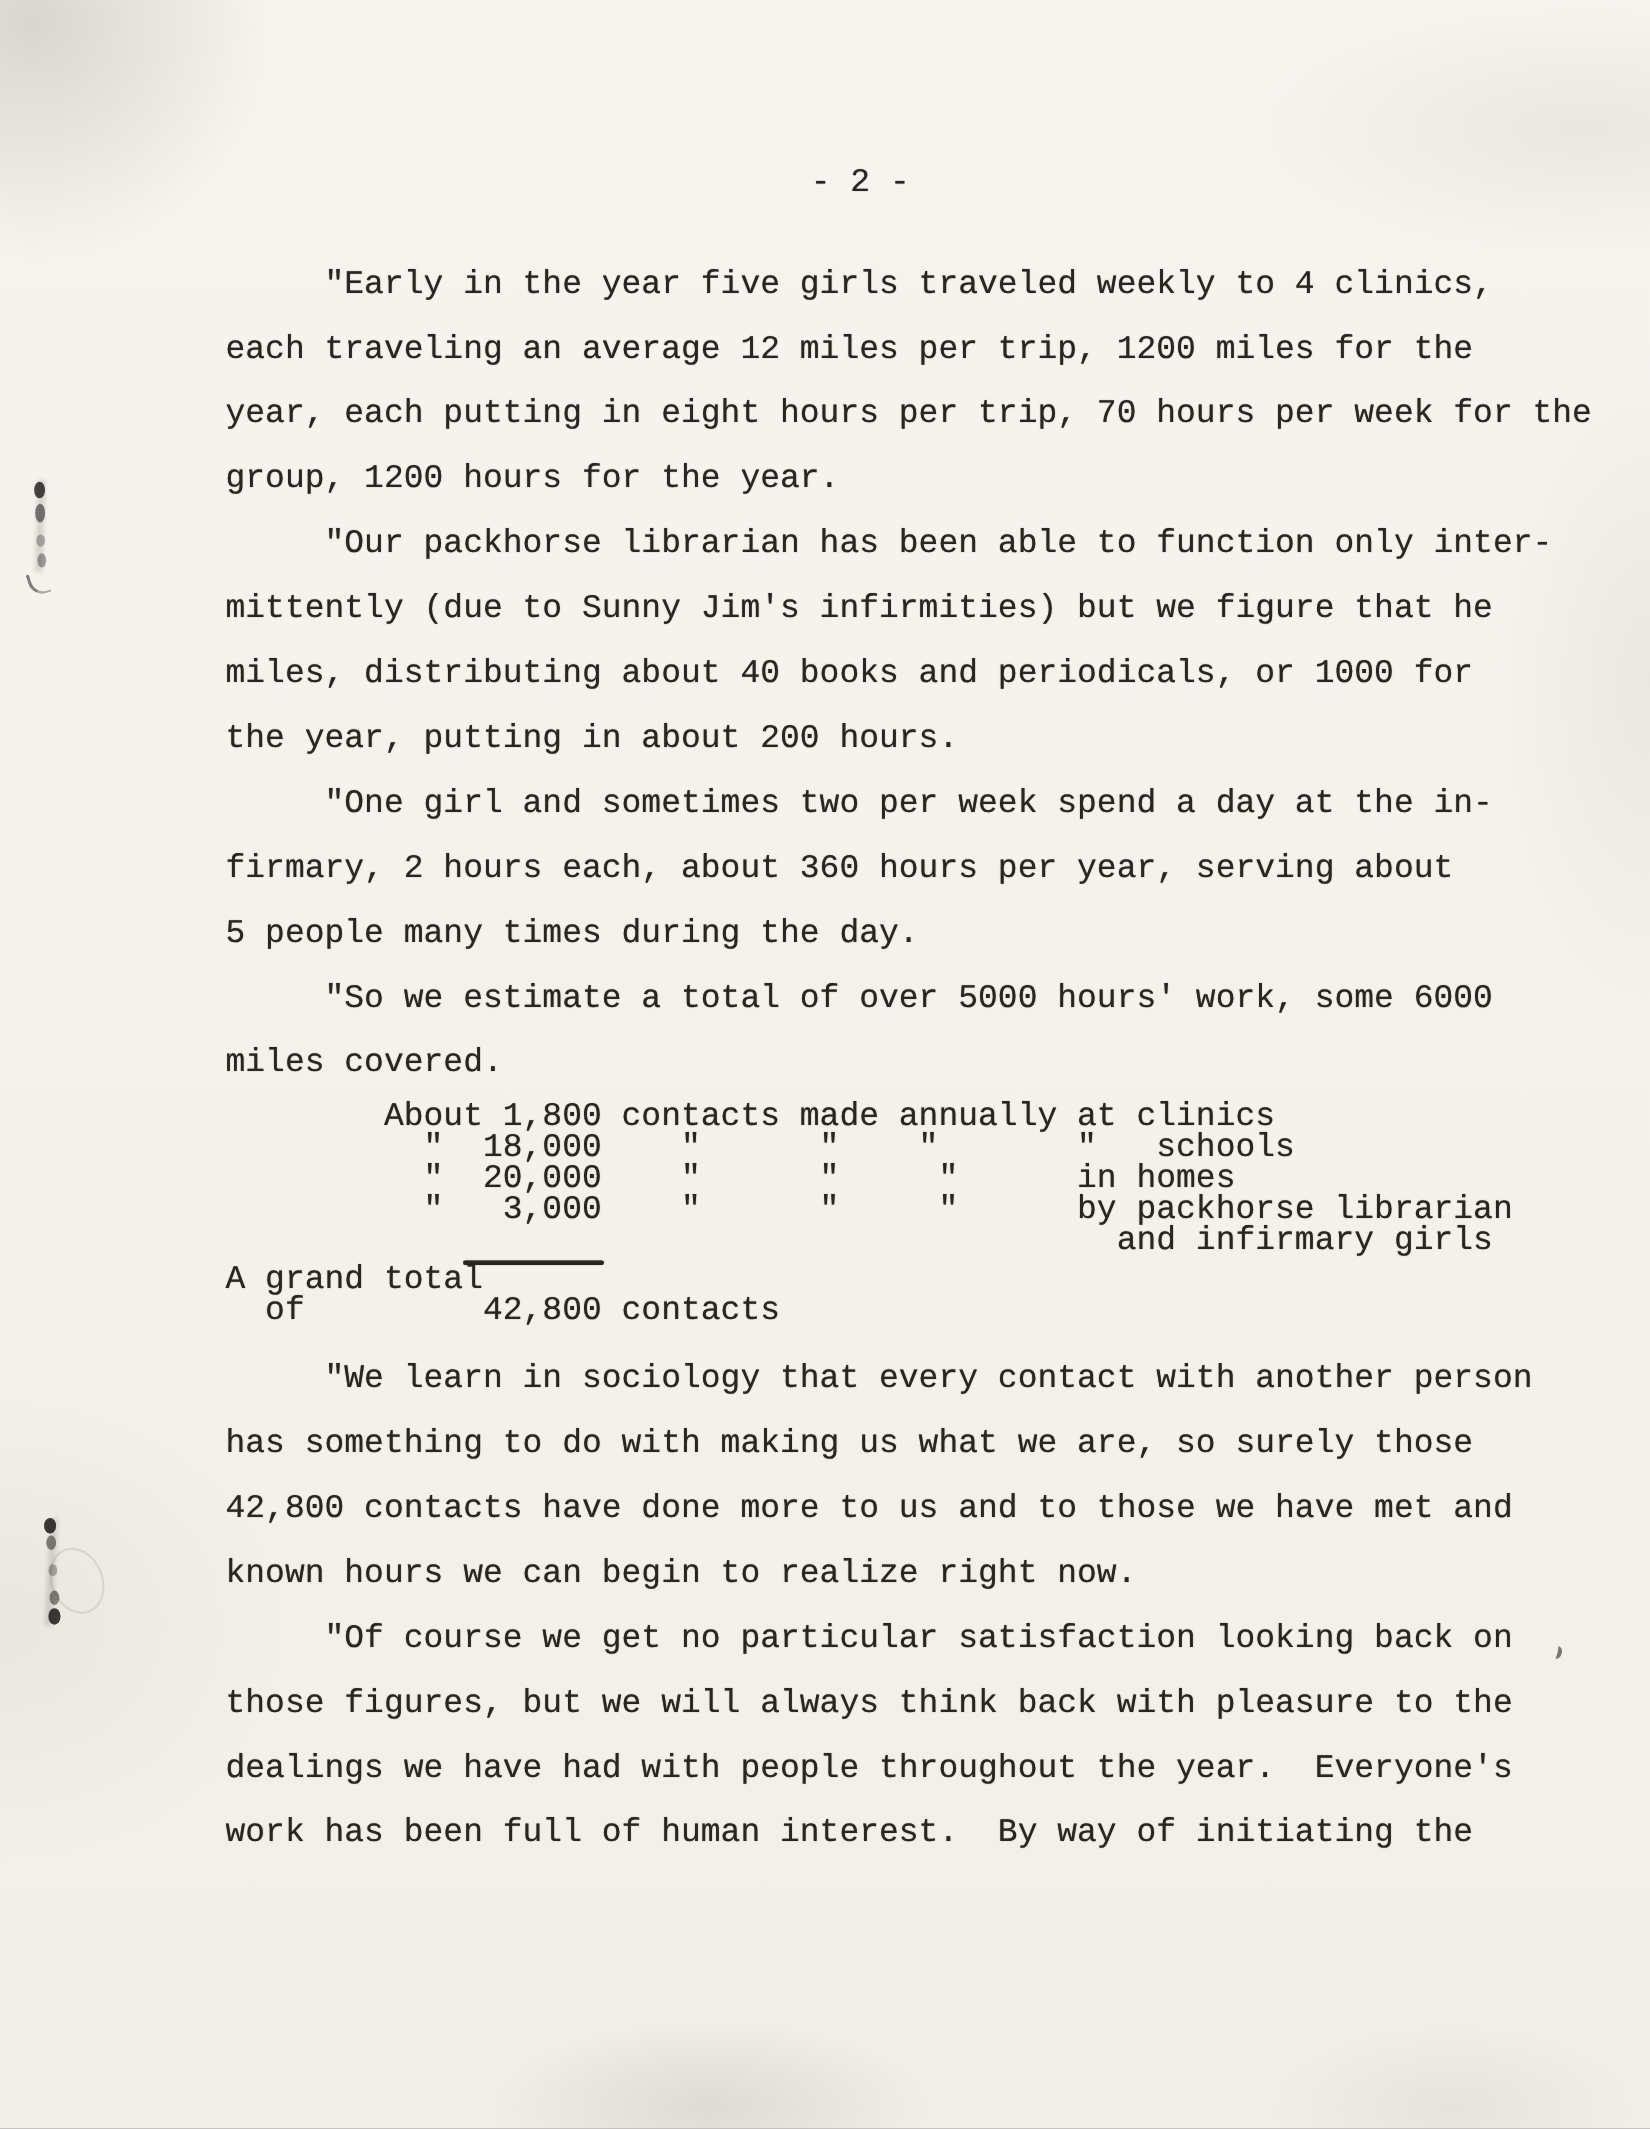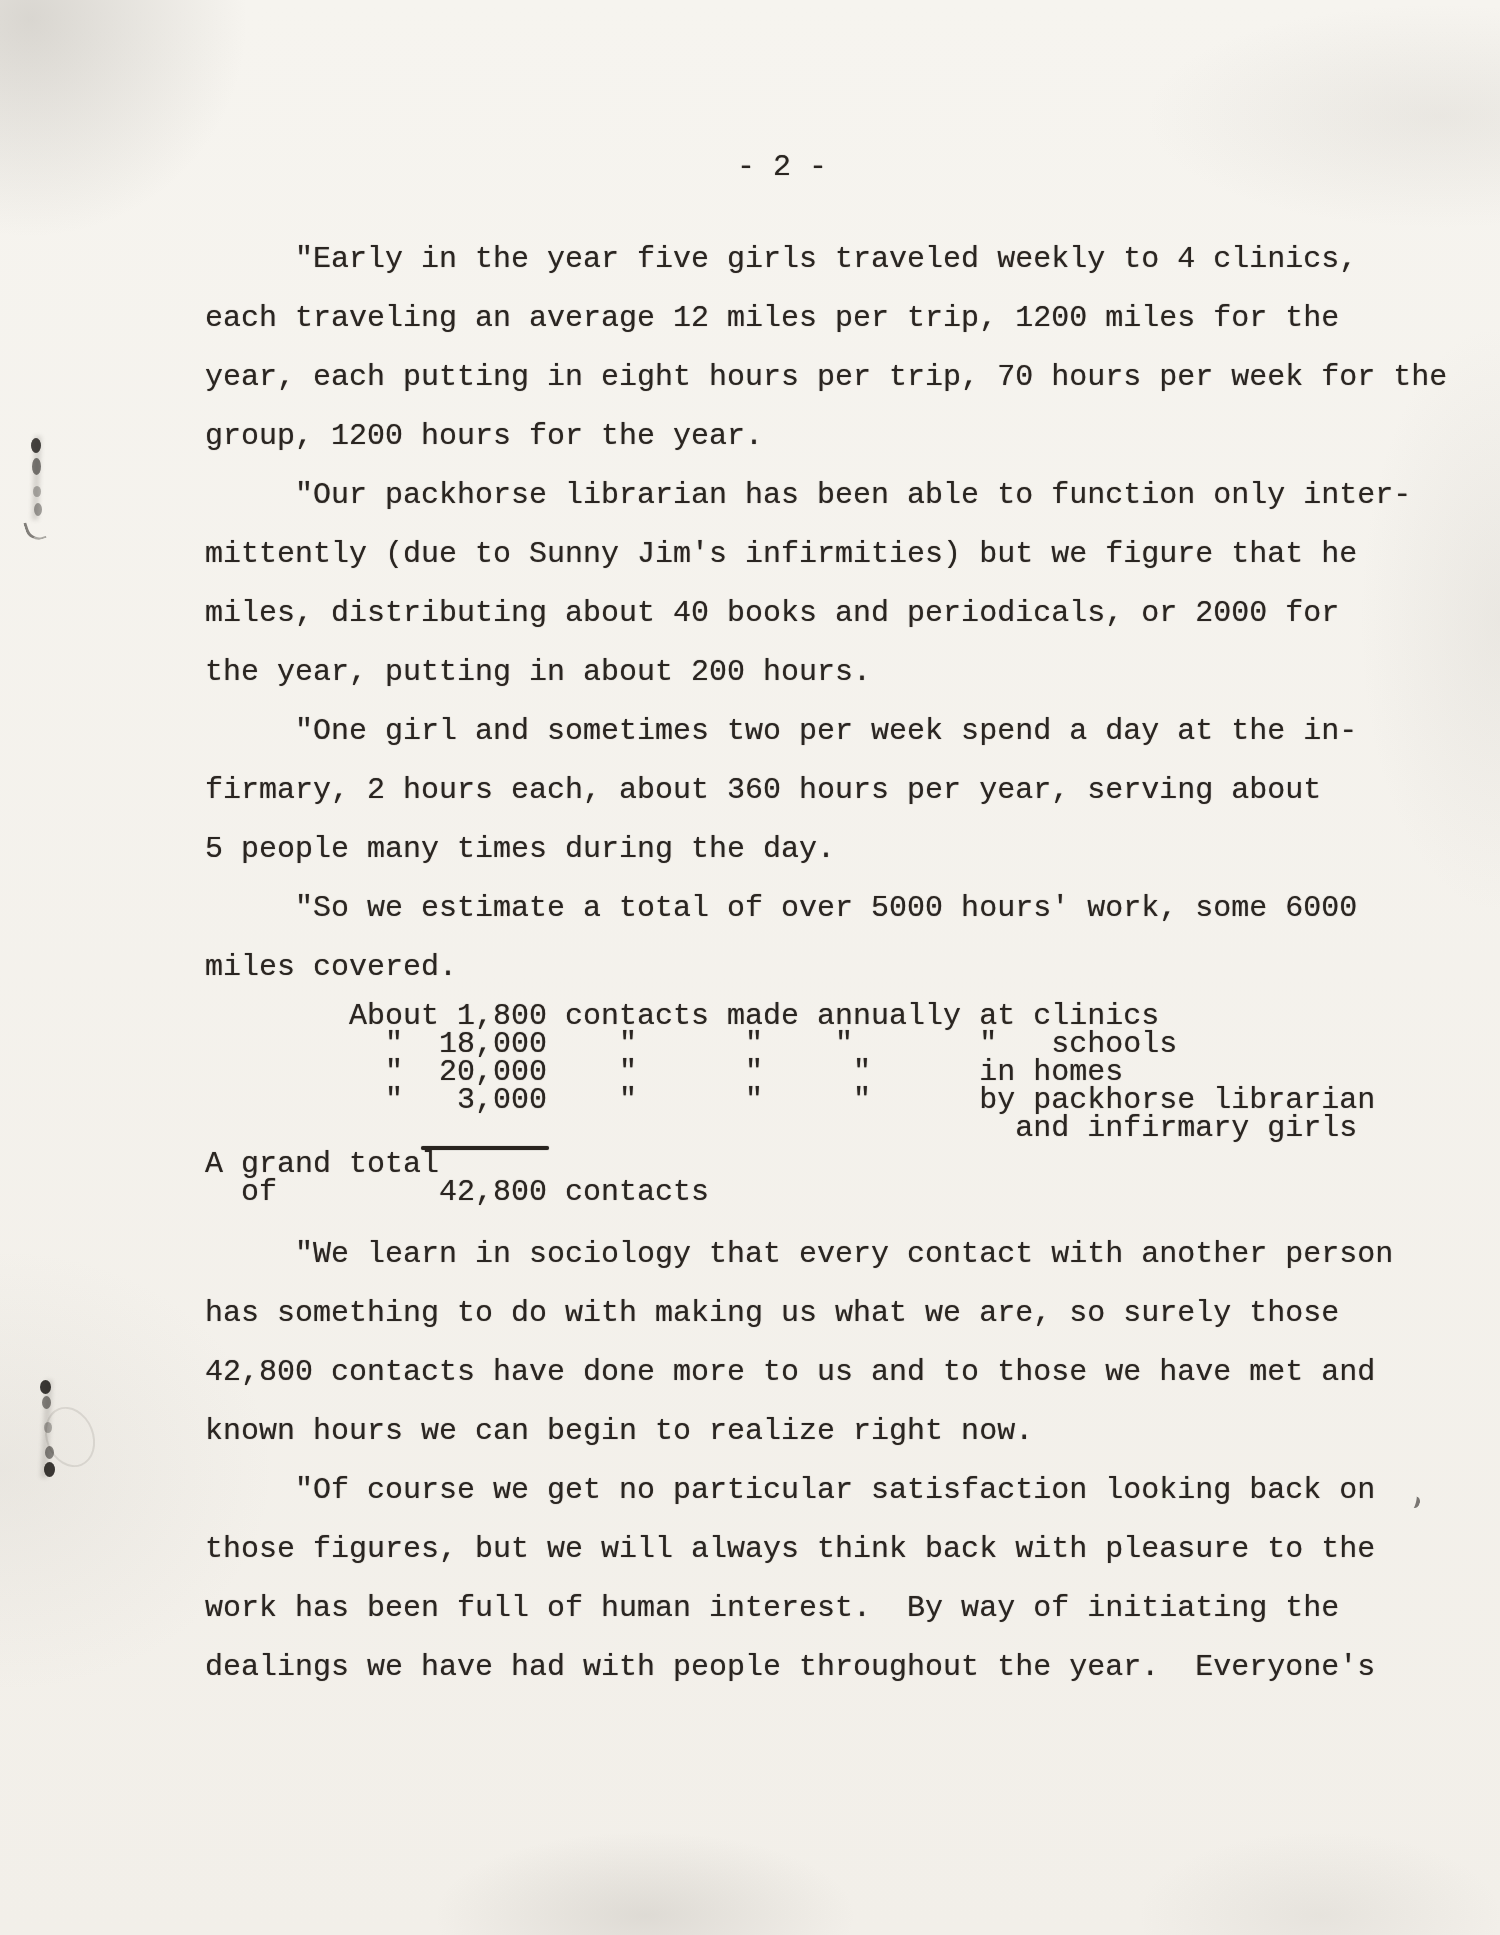--- a/index.html
+++ b/index.html
@@ -73,21 +73,21 @@
     <div class="para">
       <div class="bline">     "Early in the year five girls traveled weekly to 4 clinics,</div>
       <div class="bline">each traveling an average 12 miles per trip, 1200 miles for the</div>
       <div class="bline">year, each putting in eight hours per trip, 70 hours per week for the</div>
       <div class="bline">group, 1200 hours for the year.</div>
     </div>
 
     <div class="para">
       <div class="bline">     "Our packhorse librarian has been able to function only inter-</div>
       <div class="bline">mittently (due to Sunny Jim's infirmities) but we figure that he</div>
-      <div class="bline">miles, distributing about 40 books and periodicals, or 2000 for</div>
+      <div class="bline">miles, distributing about 40 books and periodicals, or 1000 for</div>
       <div class="bline">the year, putting in about 200 hours.</div>
     </div>
 
     <div class="para">
       <div class="bline">     "One girl and sometimes two per week spend a day at the in-</div>
       <div class="bline">firmary, 2 hours each, about 360 hours per year, serving about</div>
       <div class="bline">5 people many times during the day.</div>
     </div>
 
     <div class="para">
@@ -109,22 +109,22 @@
     <div class="para para-bottom-first">
       <div class="bline">     "We learn in sociology that every contact with another person</div>
       <div class="bline">has something to do with making us what we are, so surely those</div>
       <div class="bline">42,800 contacts have done more to us and to those we have met and</div>
       <div class="bline">known hours we can begin to realize right now.</div>
     </div>
 
     <div class="para">
       <div class="bline">     "Of course we get no particular satisfaction looking back on</div>
       <div class="bline">those figures, but we will always think back with pleasure to the</div>
+      <div class="bline">dealings we have had with people throughout the year.  Everyone's</div>
       <div class="bline">work has been full of human interest.  By way of initiating the</div>
-      <div class="bline">dealings we have had with people throughout the year.  Everyone's</div>
     </div>
 
   </div>
 
   <div class="mark" style="left:24px;top:430px;width:30px;height:115px;">
     <div class="streak" style="left:9px;top:6px;width:7px;height:84px;transform:rotate(2deg);"></div>
     <div class="dot" style="left:7px;top:8px;width:10px;height:15px;opacity:.8;"></div>
     <div class="dot" style="left:8px;top:28px;width:9px;height:17px;opacity:.55;"></div>
     <div class="dot" style="left:9px;top:56px;width:8px;height:11px;opacity:.3;"></div>
     <div class="dot" style="left:10px;top:73px;width:8px;height:13px;opacity:.38;"></div>

